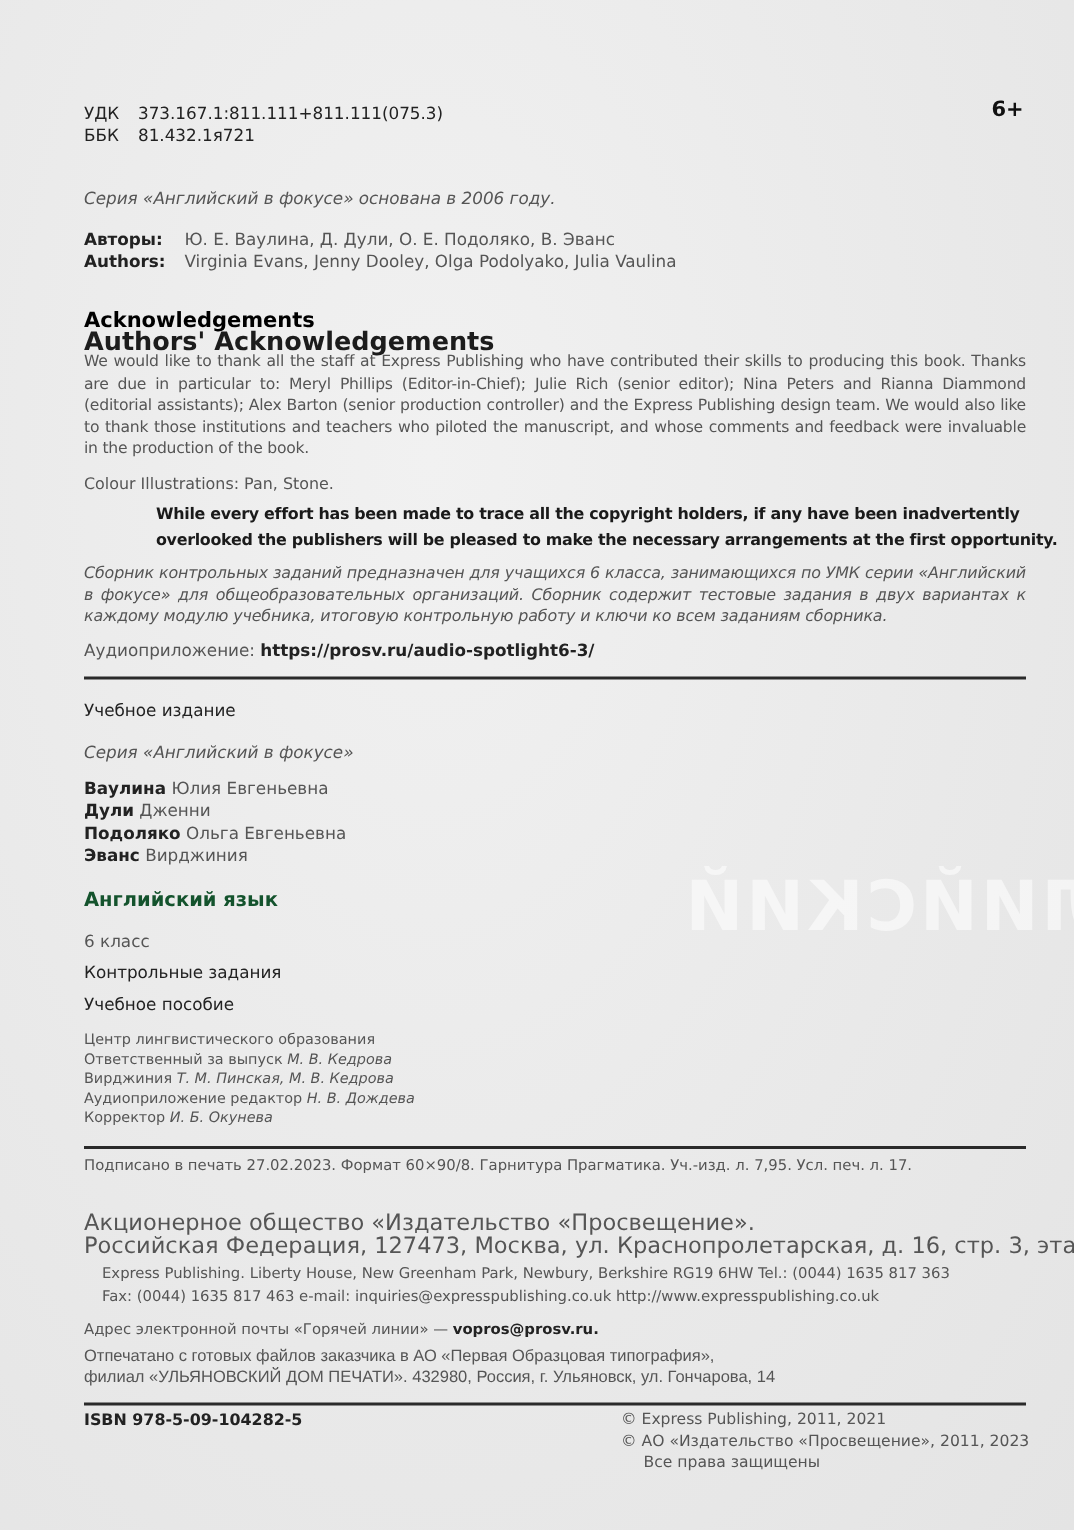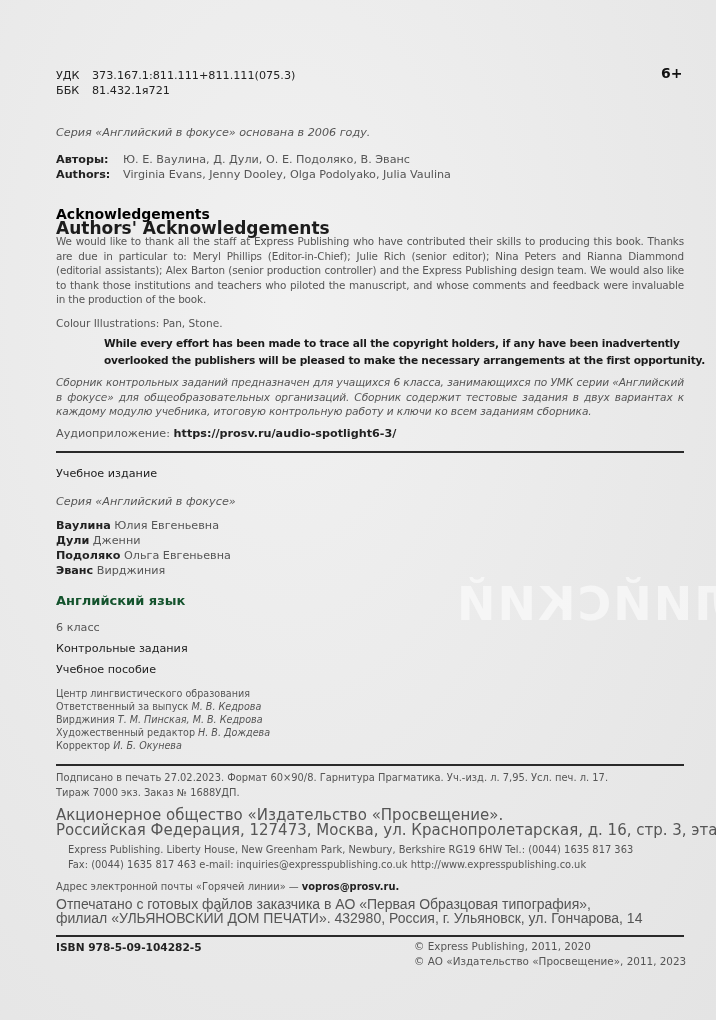--- a/index.html
+++ b/index.html
@@ -9,21 +9,21 @@
       background-image: radial-gradient(ellipse at 40% 30%, #f1f1f1 0%, #e9e9e9 60%, #e4e4e4 100%);
       font-family: "DejaVu Sans", sans-serif;
       color: #3a3a3a;
       position: relative;
     }
     .page { position: absolute; left: 0; top: 0; width: 716px; height: 952px; }
     .abs { position: absolute; white-space: nowrap; }
     .t11 { font-size: 11.2px; line-height: 15px; }
     .t10 { font-size: 10.6px; line-height: 14.5px; }
     .t9 { font-size: 9.6px; line-height: 13px; }
-    .t8 { font-size: 14px; line-height: 13.5px; }
+    .t8 { font-size: 11px; line-height: 13.5px; }
     .dark { color: #222; }
     .mid { color: #555; }
     .ital { font-style: italic; color: #555; }
     .bold { font-weight: bold; color: #222; }
     .rule { position: absolute; left: 56px; width: 628px; height: 2px; background: #2a2a2a; }
     .udk-row { display: flex; }
     .udk-row .lbl { width: 36px; display: inline-block; }
     .auth-row { display: flex; }
     .auth-row .lbl { width: 67px; display: inline-block; font-weight: bold; color: #222; }
     .para { position: absolute; left: 56px; width: 628px; white-space: normal; text-align: justify; }
@@ -98,29 +98,28 @@
 
   <div class="abs lang" style="left:56px; top:593px;">Английский язык</div>
   <div class="abs t11 mid" style="left:56px; top:620px;">6 класс</div>
   <div class="abs t11 dark" style="left:56px; top:641px;">Контрольные задания</div>
   <div class="abs t11 dark" style="left:56px; top:662px;">Учебное пособие</div>
 
   <div class="abs t9 mid" style="left:56px; top:687px;">
     <div><span>Центр лингвистического образования</span> <i></i></div>
     <div><span>Ответственный за выпуск</span> <i>М. В. Кедрова</i></div>
     <div><span>Вирджиния</span> <i>Т. М. Пинская, М. В. Кедрова</i></div>
-    <div><span>Художественный редактор</span> <i>Н. В. Дождева</i></div>
+    <div><span>Аудиоприложение редактор</span> <i>Н. В. Дождева</i></div>
     <div><span>Корректор</span> <i>И. Б. Окунева</i></div>
   </div>
 
   <div class="rule" style="top:764px;"></div>
 
   <div class="abs t9 mid" style="left:56px; top:771px; font-size:9.9px; line-height:14.5px;">
     <div>Подписано в печать 27.02.2023. Формат 60×90/8. Гарнитура Прагматика. Уч.-изд. л. 7,95. Усл. печ. л. 17.</div>
-    <div>Тираж 7000 экз. Заказ № 1688УДП.</div>
   </div>
 
   <div class="abs t9 mid" style="left:56px; top:808px; font-size:15px; line-height:14.5px;">
     <div>Акционерное общество «Издательство «Просвещение».</div>
     <div>Российская Федерация, 127473, Москва, ул. Краснопролетарская, д. 16, стр. 3, этаж 4, помещение I.</div>
   </div>
 
   <div class="abs t9 mid" style="left:68px; top:843px; font-size:9.9px; line-height:14.5px;">
     <div>Express Publishing. Liberty House, New Greenham Park, Newbury, Berkshire RG19 6HW Tel.: (0044) 1635 817 363</div>
     <div>Fax: (0044) 1635 817 463 e-mail: inquiries@expresspublishing.co.uk http://www.expresspublishing.co.uk</div>
@@ -134,17 +133,18 @@
   <div class="abs t8 mid" style="left:56px; top:898px; font-family:'Liberation Sans', sans-serif;">
     <div>Отпечатано с готовых файлов заказчика в АО «Первая Образцовая типография»,</div>
     <div>филиал «УЛЬЯНОВСКИЙ ДОМ ПЕЧАТИ». 432980, Россия, г. Ульяновск, ул. Гончарова, 14</div>
   </div>
 
   <div class="rule" style="top:935px;"></div>
 
   <div class="abs bold" style="left:56px; top:941px; font-size:10.6px;">ISBN 978-5-09-104282-5</div>
 
   <div class="abs t10 mid" style="left:414px; top:939px; font-size:10.4px; line-height:14.5px;">
-    <div>© Express Publishing, 2011, 2020</div>
+    <div>© Express Publishing, 2011, 2021</div>
     <div>© АО «Издательство «Просвещение», 2011, 2023</div>
+    <div style="padding-left:15px;">Все права защищены</div>
   </div>
 
 </div>
 
 </body></html>

